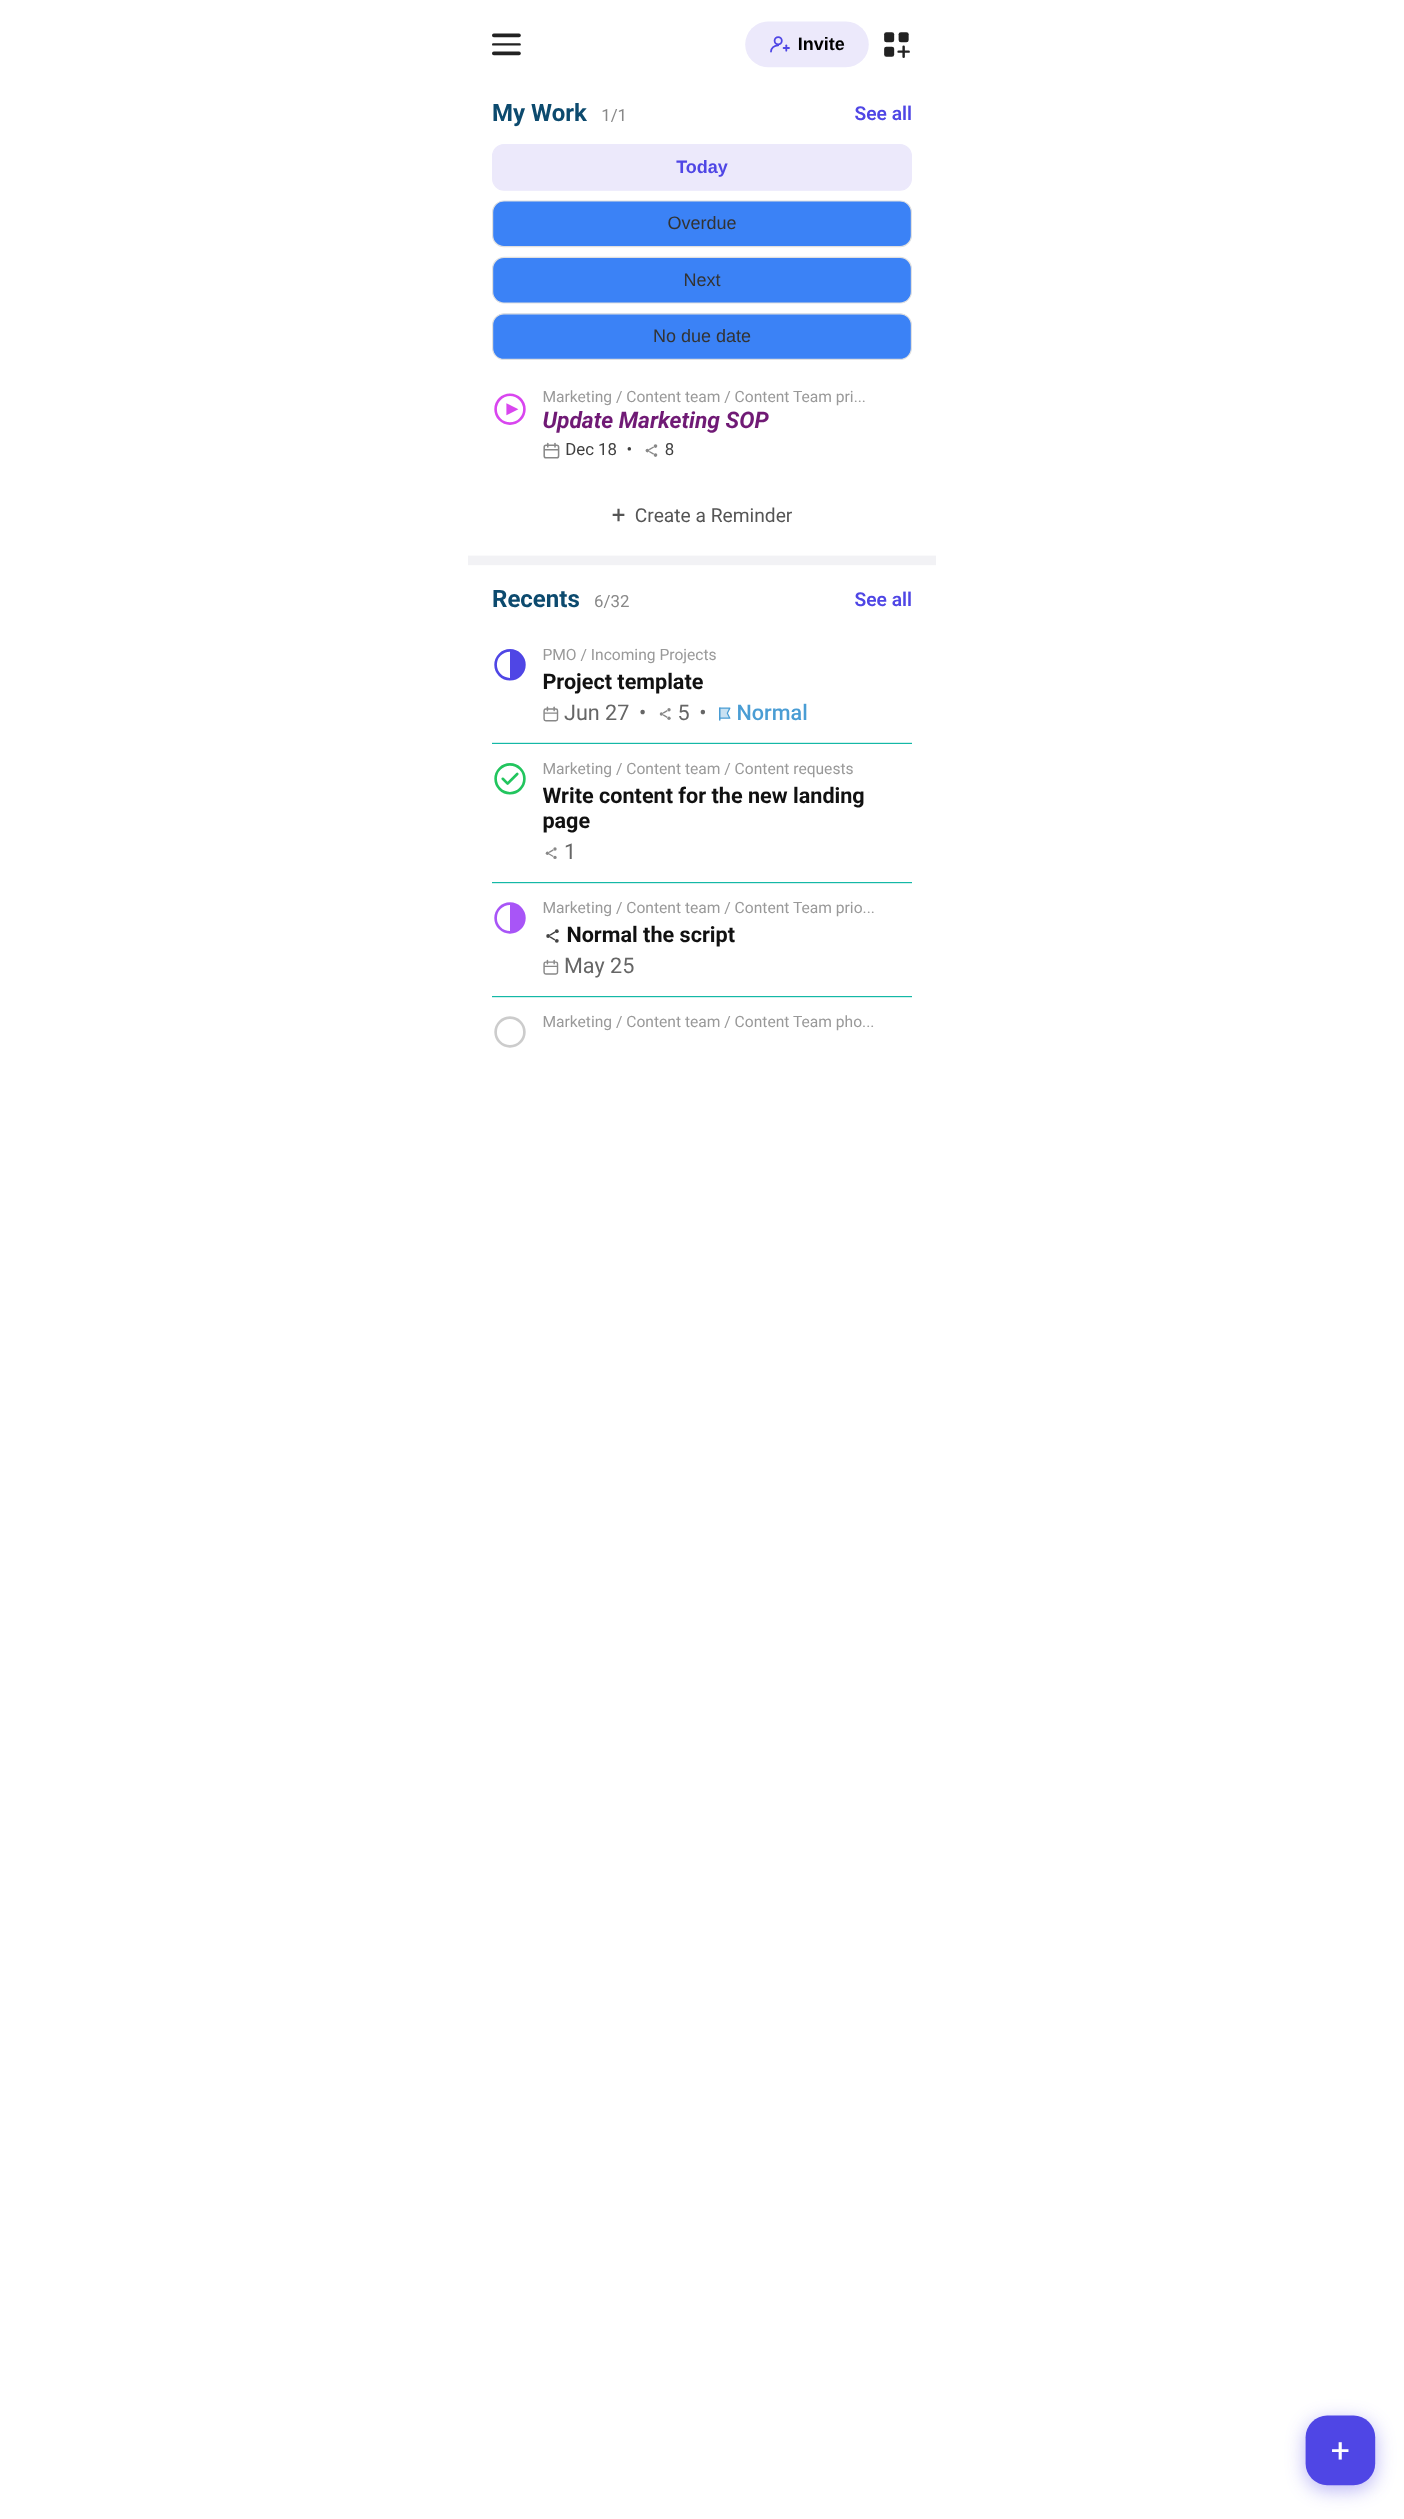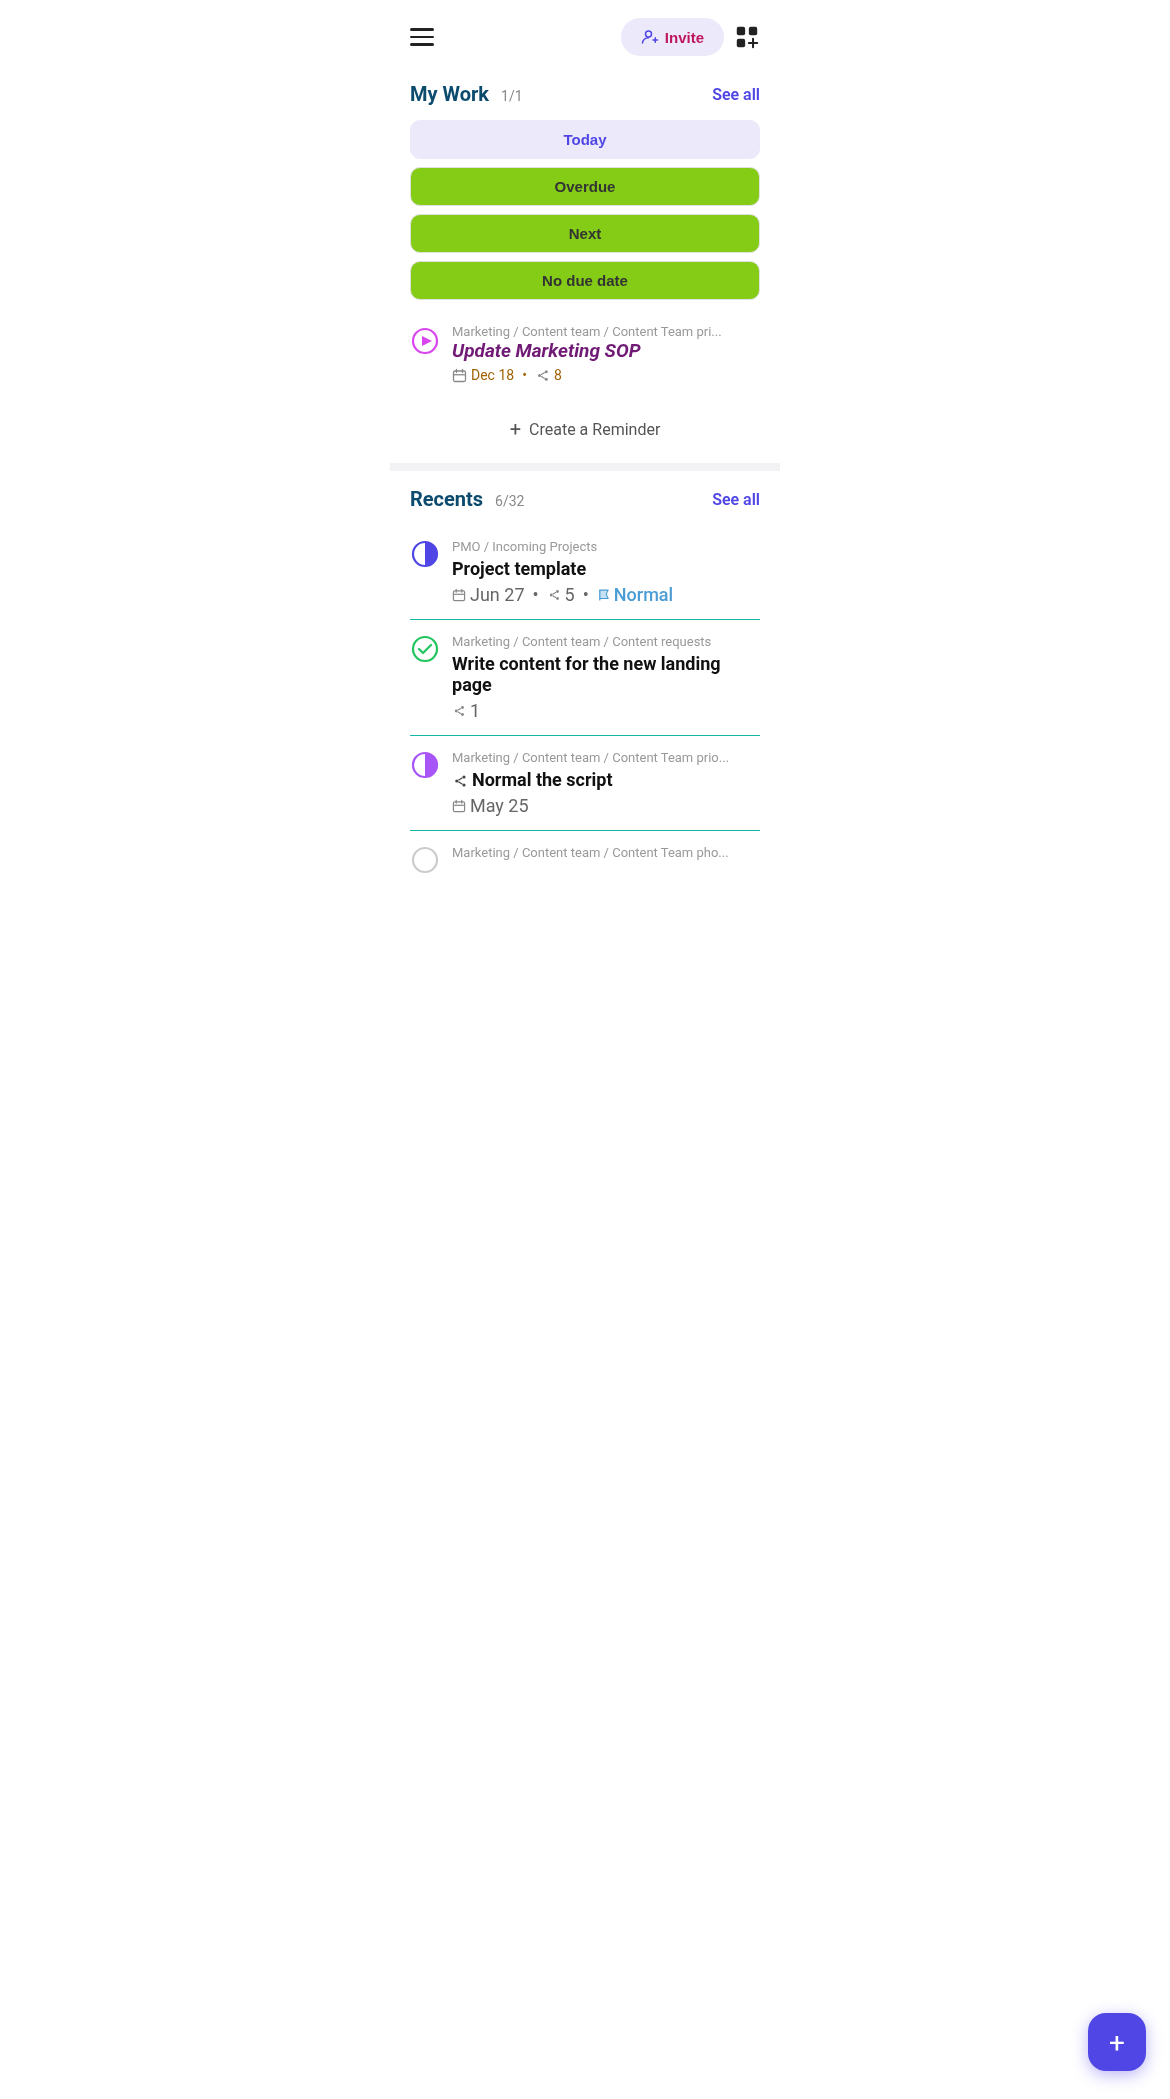--- a/index.html
+++ b/index.html
@@ -35,21 +35,21 @@
     .header-right {
       display: flex;
       align-items: center;
       gap: 10px;
     }
     .invite-btn {
       display: flex;
       align-items: center;
       gap: 6px;
       background: #ece9fb;
-      color: #be185d;
+      color: #000000;
       border: none;
       border-radius: 20px;
       padding: 10px 20px;
       font-size: 15px;
       font-weight: 600;
       cursor: pointer;
     }
     .grid-icon {
       width: 26px;
       height: 26px;
@@ -90,23 +90,23 @@
       display: flex;
       gap: 8px;
       margin-bottom: 18px;
       flex-direction: column;
     }
     .tab {
       padding: 10px 16px;
       border-radius: 10px;
       border: 1.5px solid #e0e0e0;
       font-size: 15px;
-      font-weight: 700;
+      font-weight: 400;
       color: #333;
-      background: #84cc16;
+      background: #3b82f6;
       cursor: pointer;
     }
     .tab.active {
       background: #ece9fb;
       border-color: #ece9fb;
       color: #4f46e5;
       font-weight: 600;
     }
 
     
@@ -135,21 +135,21 @@
       font-weight: 700;
       color: #701a75;
       margin-bottom: 5px;
       font-style: italic;
     }
     .task-meta {
       display: flex;
       align-items: center;
       gap: 8px;
       font-size: 14px;
-      color: #a16207;
+      color: #404040;
     }
     .task-meta-item {
       display: flex;
       align-items: center;
       gap: 4px;
     }
 
     
     .create-reminder {
       display: flex;

